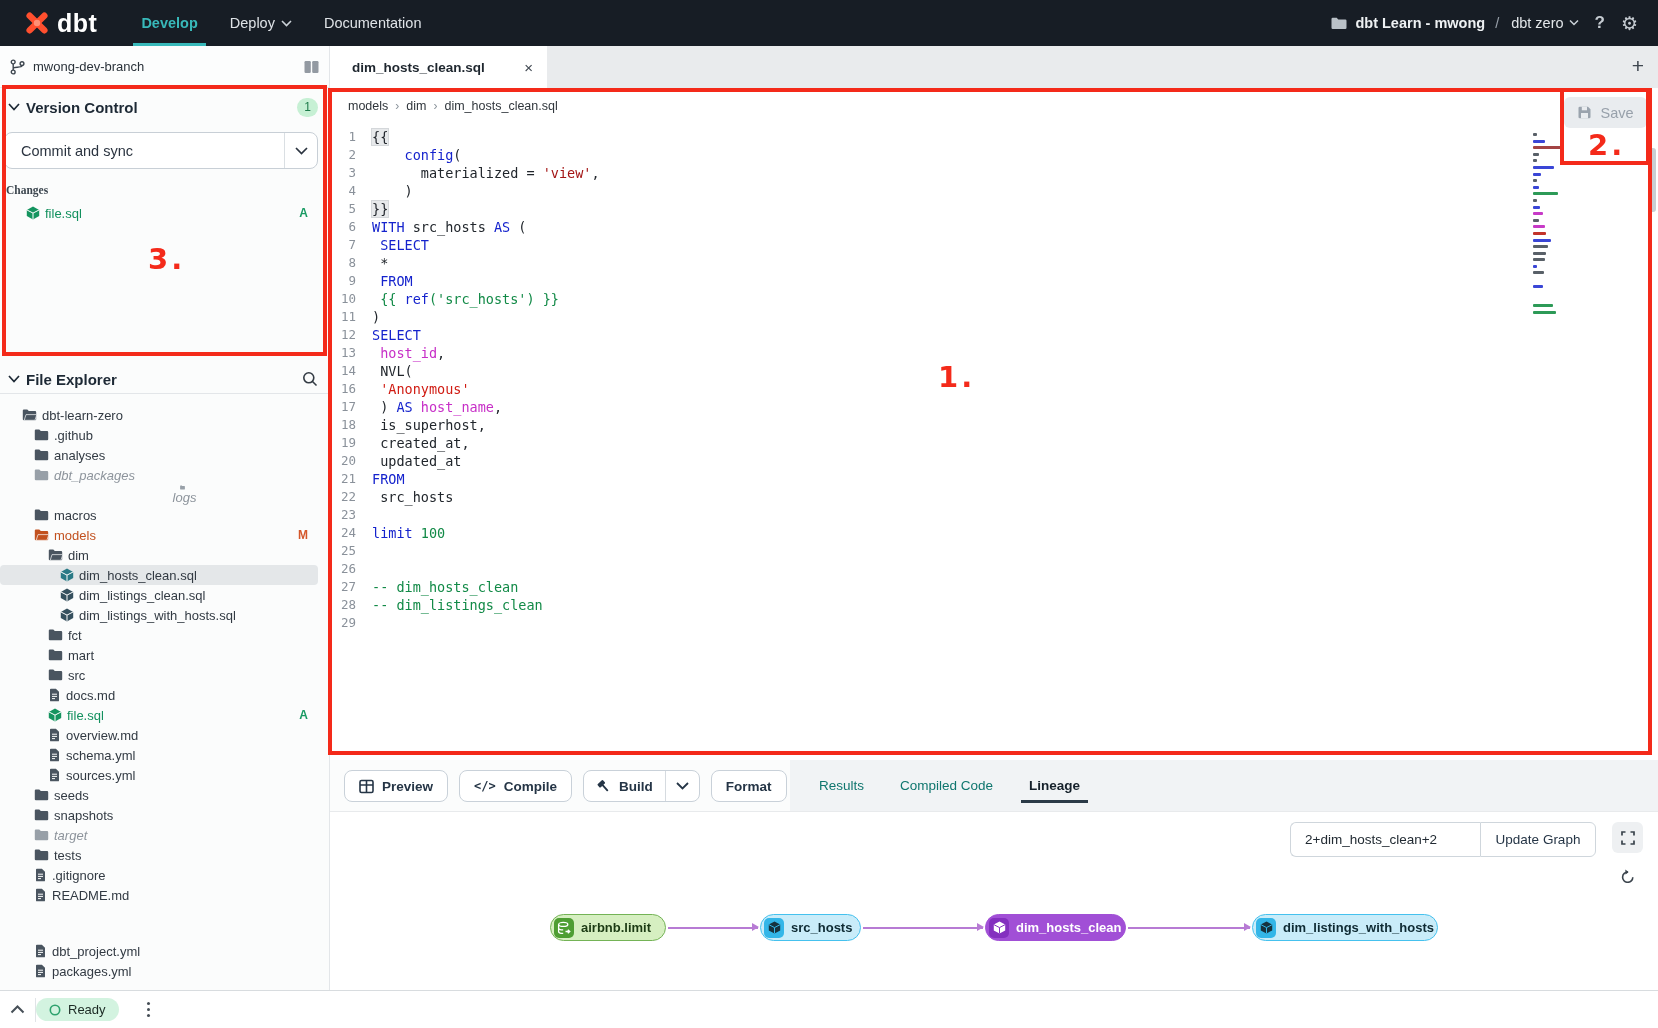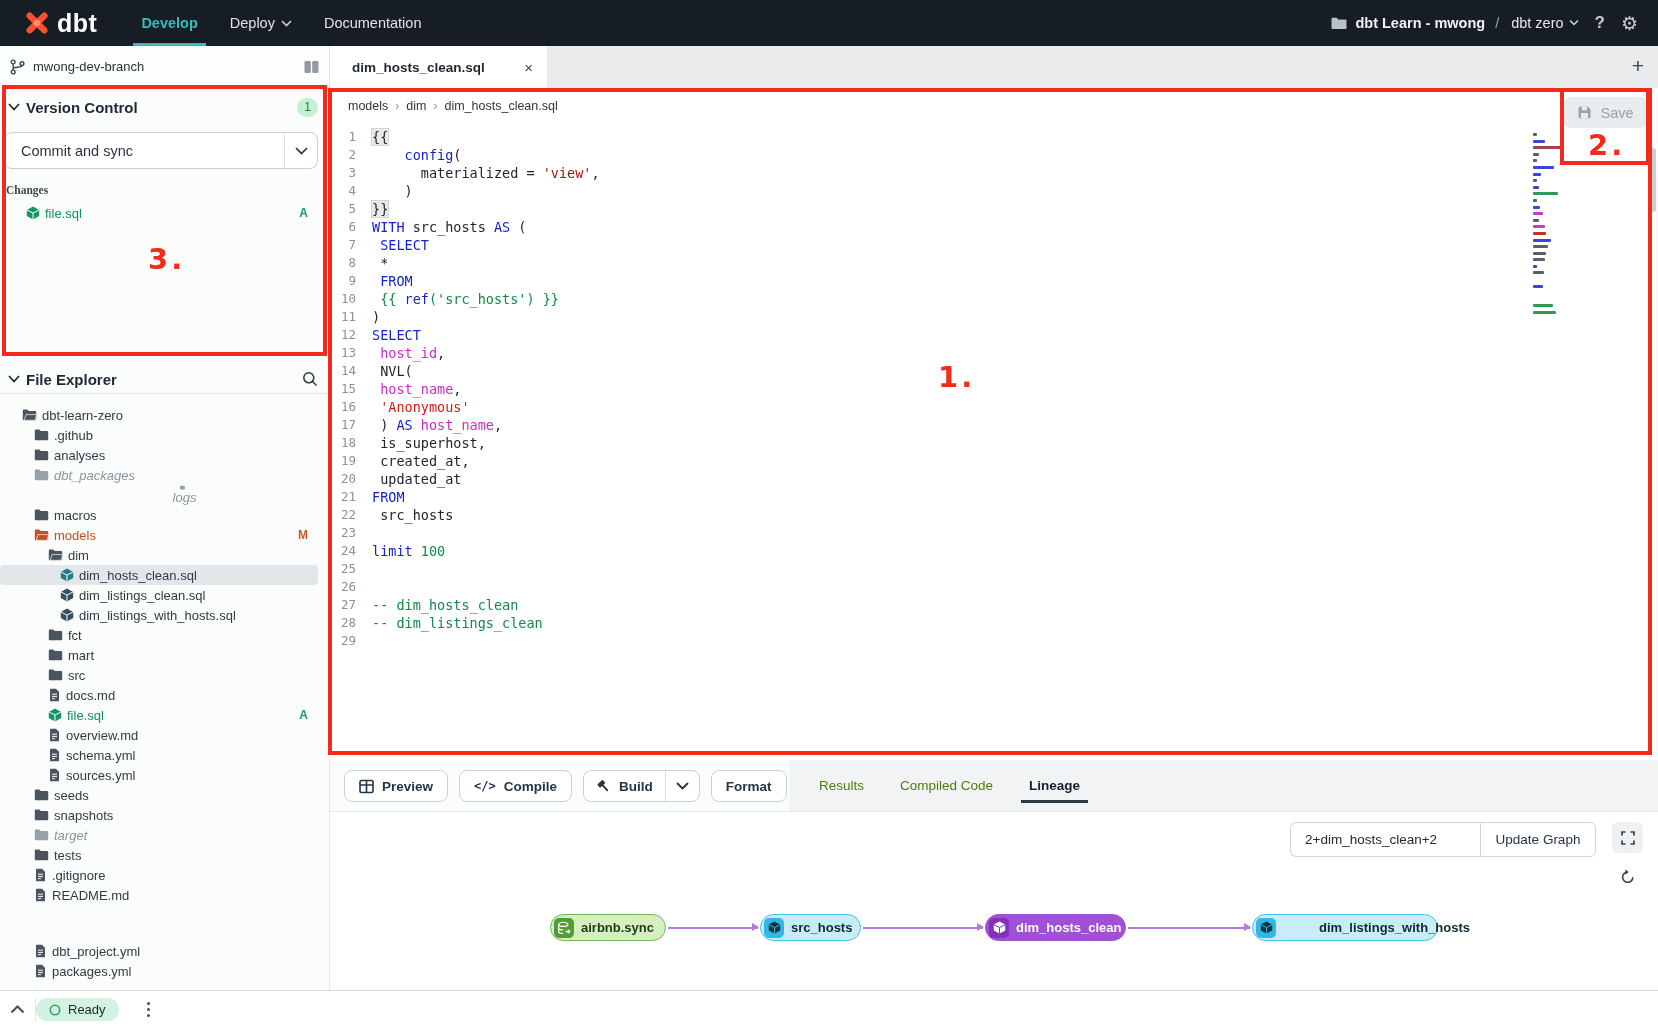--- a/index.html
+++ b/index.html
@@ -96,21 +96,21 @@
                display:flex; align-items:center; padding-left:27px; gap:32px; }
   .btn-row { position:absolute; left:14px; top:10px; display:flex; gap:11px; }
   .tbtn { height:32px; background:#fff; border:1px solid #c9d1d9; border-radius:8px; display:flex;
           align-items:center; gap:8px; padding:0 14px; font-size:13.5px; font-weight:bold; color:#253546; cursor:pointer; }
   .btn-group { display:flex; height:32px; border:1px solid #c9d1d9; border-radius:8px; background:#fff; overflow:hidden; }
   .btn-group .main { display:flex; align-items:center; gap:8px; padding:0 12px; font-size:13.5px; font-weight:bold;
                      color:#253546; cursor:pointer; }
   .btn-group .caret-part { width:34px; border-left:1px solid #d6dbe0; display:flex; align-items:center;
                            justify-content:center; cursor:pointer; }
   .code-icon-txt { font-family:"DejaVu Sans Mono", monospace; font-size:12px; font-weight:bold; color:#253546; }
-  .rtab { font-size:13.5px; color:#4d7c0f; cursor:pointer; position:relative; padding:16px 2px; }
+  .rtab { font-size:13.5px; color:#0f766e; cursor:pointer; position:relative; padding:16px 2px; }
   .rtab.active { color:#16212b; font-weight:bold; }
   .rtab.active::after { content:""; position:absolute; left:-6px; right:-6px; bottom:6px; height:3px; background:#2b3a47; }
 
   
   .lineage { position:absolute; left:330px; top:812px; width:1328px; height:178px; background:#fff; z-index:3; }
   .lin-filter { position:absolute; left:960px; top:10px; width:190px; height:35px; border:1px solid #cfd6dc;
                 border-right:none; border-radius:6px 0 0 6px; display:flex; align-items:center; padding-left:14px;
                 font-size:13.5px; color:#222b33; background:#fff; }
   .lin-update { position:absolute; left:1150px; top:10px; width:116px; height:35px; border:1px solid #cfd6dc;
                 border-radius:0 6px 6px 0; background:#fff; font-size:13.5px; color:#253546;
@@ -452,21 +452,20 @@
         <div class="code-line"><span class="ln">5</span><span><span class="tok-hl">}}</span></span></div>
         <div class="code-line"><span class="ln">6</span><span><span class="tok-k">WITH</span><span class="tok-p"> src_hosts </span><span class="tok-k">AS</span><span class="tok-p"> (</span></span></div>
         <div class="code-line"><span class="ln">7</span><span><span class="tok-p"> </span><span class="tok-k">SELECT</span></span></div>
         <div class="code-line"><span class="ln">8</span><span><span class="tok-p"> *</span></span></div>
         <div class="code-line"><span class="ln">9</span><span><span class="tok-p"> </span><span class="tok-k">FROM</span></span></div>
         <div class="code-line"><span class="ln">10</span><span><span class="tok-p"> </span><span class="tok-g">{{ </span><span class="tok-k">ref</span><span class="tok-g">('src_hosts') }}</span></span></div>
         <div class="code-line"><span class="ln">11</span><span><span class="tok-p">)</span></span></div>
         <div class="code-line"><span class="ln">12</span><span><span class="tok-k">SELECT</span></span></div>
         <div class="code-line"><span class="ln">13</span><span><span class="tok-p"> </span><span class="tok-v">host_id</span><span class="tok-p">,</span></span></div>
         <div class="code-line"><span class="ln">14</span><span><span class="tok-p"> NVL(</span></span></div>
-        <div class="code-line"><span class="ln">15</span><span><span class="tok-p"> </span><span class="tok-v">host_name</span><span class="tok-p">,</span></span></div>
         <div class="code-line"><span class="ln">16</span><span><span class="tok-p"> </span><span class="tok-s">'Anonymous'</span></span></div>
         <div class="code-line"><span class="ln">17</span><span><span class="tok-p"> ) </span><span class="tok-k">AS</span><span class="tok-p"> </span><span class="tok-v">host_name</span><span class="tok-p">,</span></span></div>
         <div class="code-line"><span class="ln">18</span><span><span class="tok-p"> is_superhost,</span></span></div>
         <div class="code-line"><span class="ln">19</span><span><span class="tok-p"> created_at,</span></span></div>
         <div class="code-line"><span class="ln">20</span><span><span class="tok-p"> updated_at</span></span></div>
         <div class="code-line"><span class="ln">21</span><span><span class="tok-k">FROM</span></span></div>
         <div class="code-line"><span class="ln">22</span><span><span class="tok-p"> src_hosts</span></span></div>
         <div class="code-line"><span class="ln">23</span><span></span></div>
         <div class="code-line"><span class="ln">24</span><span><span class="tok-k">limit</span><span class="tok-p"> </span><span class="tok-n">100</span></span></div>
         <div class="code-line"><span class="ln">25</span><span></span></div>
@@ -565,21 +564,21 @@
     </button>
     <div id="lineage-graph">
         <div class="node" style="left: 220px; width: 116px; background: rgb(214, 239, 193); border-color: rgb(116, 179, 86);">
           <span class="tile" style="background: rgb(78, 158, 51);">
             <svg width="14" height="14" viewBox="0 0 14 14">
               <ellipse cx="6.2" cy="3.4" rx="4.6" ry="2" fill="none" stroke="#ffffff" stroke-width="1.3"></ellipse>
               <path d="M1.6 3.4 v7 c0 1.1 2 2 4.6 2 M1.6 6.9 c0 1.1 2 2 4.6 2" fill="none" stroke="#ffffff" stroke-width="1.3"></path>
               <path d="M8.5 10.5 h4 M10.8 8.7 l2 1.8 -2 1.8" fill="none" stroke="#ffffff" stroke-width="1.3"></path>
             </svg>
           </span>
-          <span class="nlabel" style="color: rgb(28, 59, 20);">airbnb.sync</span>
+          <span class="nlabel" style="color: rgb(28, 59, 20);">airbnb.limit</span>
         </div>
         <div class="edge" style="left: 338px; width: 90px;"></div>
         <div class="node" style="left: 430px; width: 101px; background: rgb(201, 236, 249); border-color: rgb(69, 193, 238);">
           <span class="tile" style="background: rgb(51, 182, 232);">
             <svg width="13" height="13" viewBox="0 0 13 13">
               <path d="M6.5 0.6 L12.2 3.6 V9.4 L6.5 12.4 L0.8 9.4 V3.6 Z" fill="#16323e"></path>
               <path d="M0.8 3.6 L6.5 6.6 L12.2 3.6 M6.5 6.6 V12.4" stroke="#33b6e8" stroke-width="1" fill="none"></path>
             </svg>
           </span>
           <span class="nlabel" style="color: rgb(14, 42, 51);">src_hosts</span>
@@ -588,21 +587,21 @@
         <div class="node" style="left: 655px; width: 141px; background: rgb(161, 79, 214); border-color: rgb(161, 79, 214);">
           <span class="tile" style="background: rgb(132, 48, 191);">
             <svg width="13" height="13" viewBox="0 0 13 13">
               <path d="M6.5 0.6 L12.2 3.6 V9.4 L6.5 12.4 L0.8 9.4 V3.6 Z" fill="#ffffff"></path>
               <path d="M0.8 3.6 L6.5 6.6 L12.2 3.6 M6.5 6.6 V12.4" stroke="#8430bf" stroke-width="1" fill="none"></path>
             </svg>
           </span>
           <span class="nlabel" style="color: rgb(255, 255, 255);">dim_hosts_clean</span>
         </div>
         <div class="edge" style="left: 798px; width: 122px;"></div>
-        <div class="node" style="left: 922px; width: 186px; background: rgb(201, 236, 249); border-color: rgb(69, 193, 238); gap: 36px;">
+        <div class="node" style="left: 922px; width: 186px; background: rgb(201, 236, 249); border-color: rgb(69, 193, 238);">
           <span class="tile" style="background: rgb(51, 182, 232);">
             <svg width="13" height="13" viewBox="0 0 13 13">
               <path d="M6.5 0.6 L12.2 3.6 V9.4 L6.5 12.4 L0.8 9.4 V3.6 Z" fill="#16323e"></path>
               <path d="M0.8 3.6 L6.5 6.6 L12.2 3.6 M6.5 6.6 V12.4" stroke="#33b6e8" stroke-width="1" fill="none"></path>
             </svg>
           </span>
           <span class="nlabel" style="color: rgb(14, 42, 51);">dim_listings_with_hosts</span>
         </div>
       </div>
   </section>

